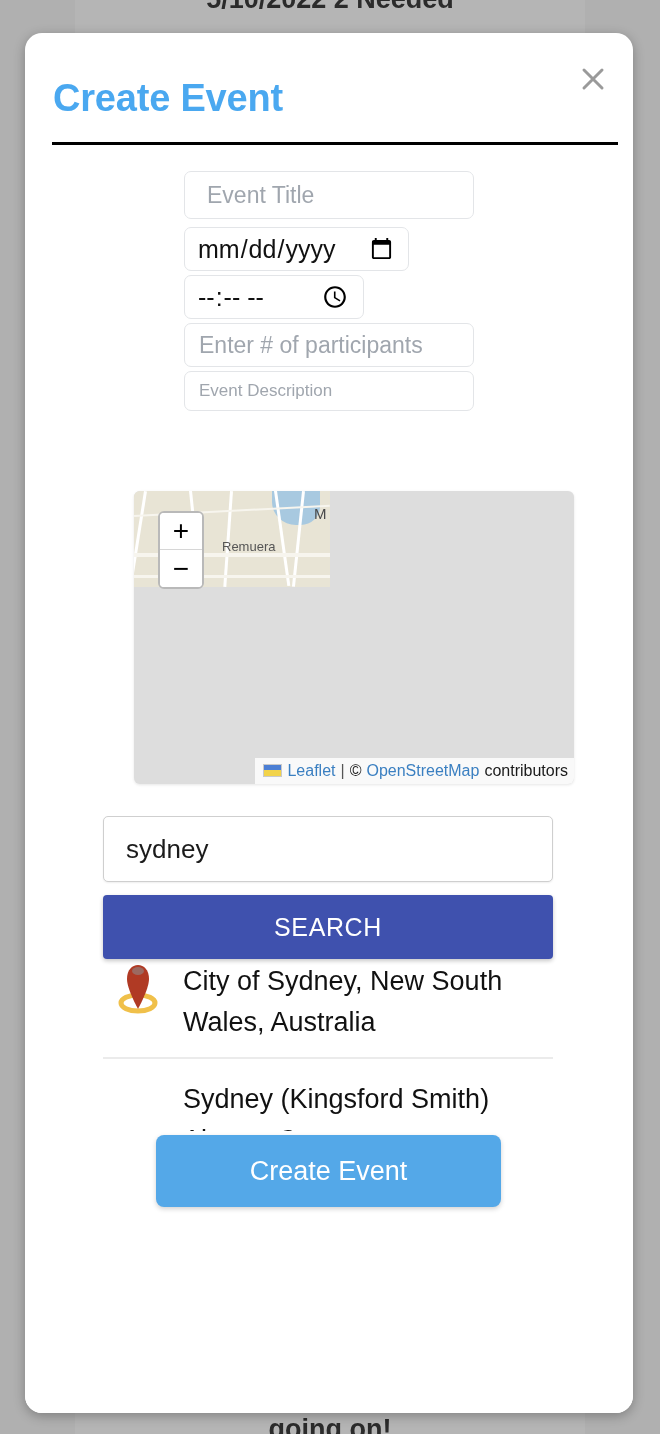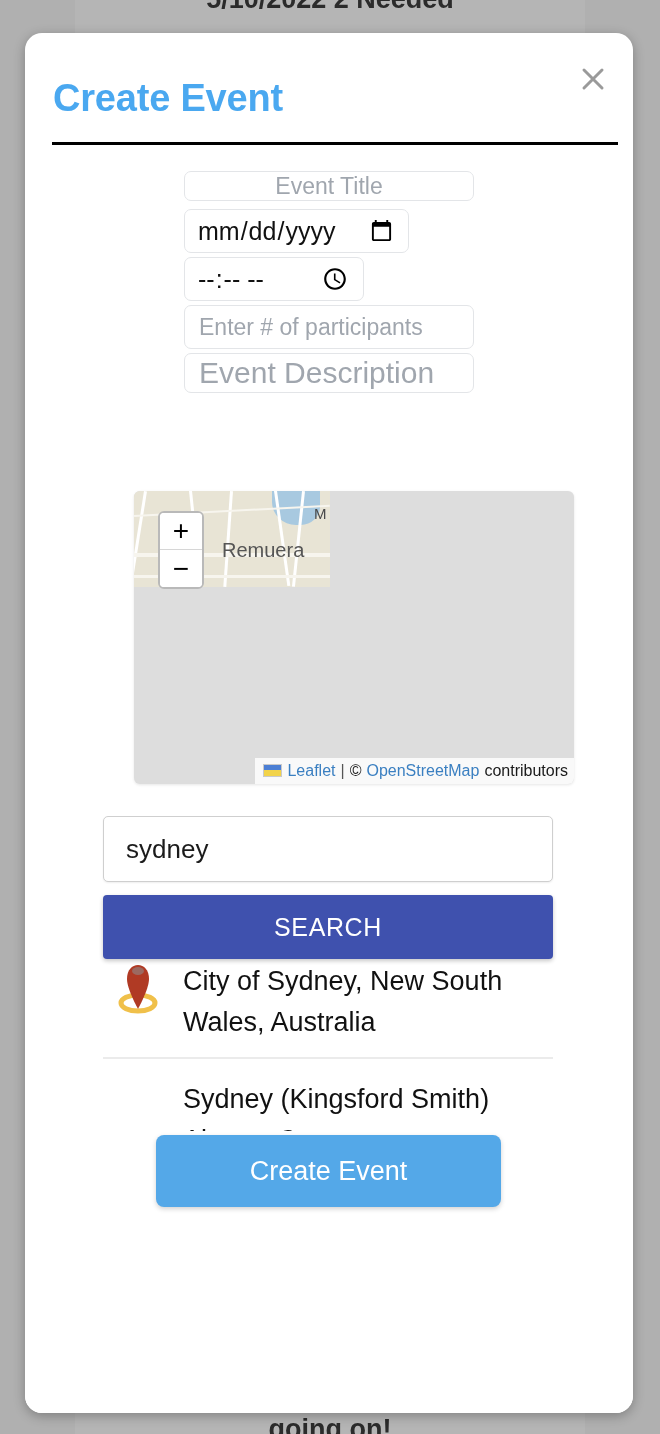--- a/index.html
+++ b/index.html
@@ -100,25 +100,24 @@
     font-family: "Liberation Sans", sans-serif;
     background: #ffffff;
     border: 1px solid #e3e5e8;
     border-radius: 7px;
     outline: none;
     color: #111;
   }
   .inp::placeholder { color: #a0a6ae; opacity: 1; }
 
   .inp-title {
-    width: 290px; height: 30px;
+    width: 290px; height: 48px;
     font-size: 23px;
     padding: 0 22px;
     margin-bottom: 8px;
-    text-align: center;
   }
   .inp-date {
     width: 225px; height: 44px;
     font-size: 25px;
     padding: 0 12px;
     margin-bottom: 4px;
   }
   .inp-time {
     width: 180px; height: 44px;
     font-size: 25px;
@@ -140,21 +139,21 @@
     appearance: none;
     background-image:
       linear-gradient(45deg, transparent 49%, #000 50%, #000 57%, transparent 58%),
       linear-gradient(-45deg, transparent 49%, #000 50%, #000 57%, transparent 58%);
     background-position: calc(100% - 17px) 18px, calc(100% - 10px) 18px;
     background-size: 8px 8px, 8px 8px;
     background-repeat: no-repeat;
   }
   .inp-desc {
     width: 290px; height: 40px;
-    font-size: 30px;
+    font-size: 17px;
     padding: 0 14px;
     margin-bottom: 0;
     resize: none;
     line-height: 38px;
     overflow: hidden;
   }
 
   
   .row-left { display: flex; justify-content: center; }
   .row-left-inner { width: 290px; }
@@ -191,21 +190,21 @@
   .map-label-m {
     position: absolute;
     left: 180px; top: 14px;
     font-size: 15px;
     color: #4a4a4a;
     font-family: "Liberation Sans", sans-serif;
   }
   .map-label-remuera {
     position: absolute;
     left: 88px; top: 48px;
-    font-size: 20px;
+    font-size: 13px;
     color: #555;
     font-family: "Liberation Sans", sans-serif;
   }
 
   .zoom-ctl {
     position: absolute;
     left: 24px; top: 20px;
     width: 46px;
     border: 2px solid #b9b9b9;
     border-radius: 6px;

